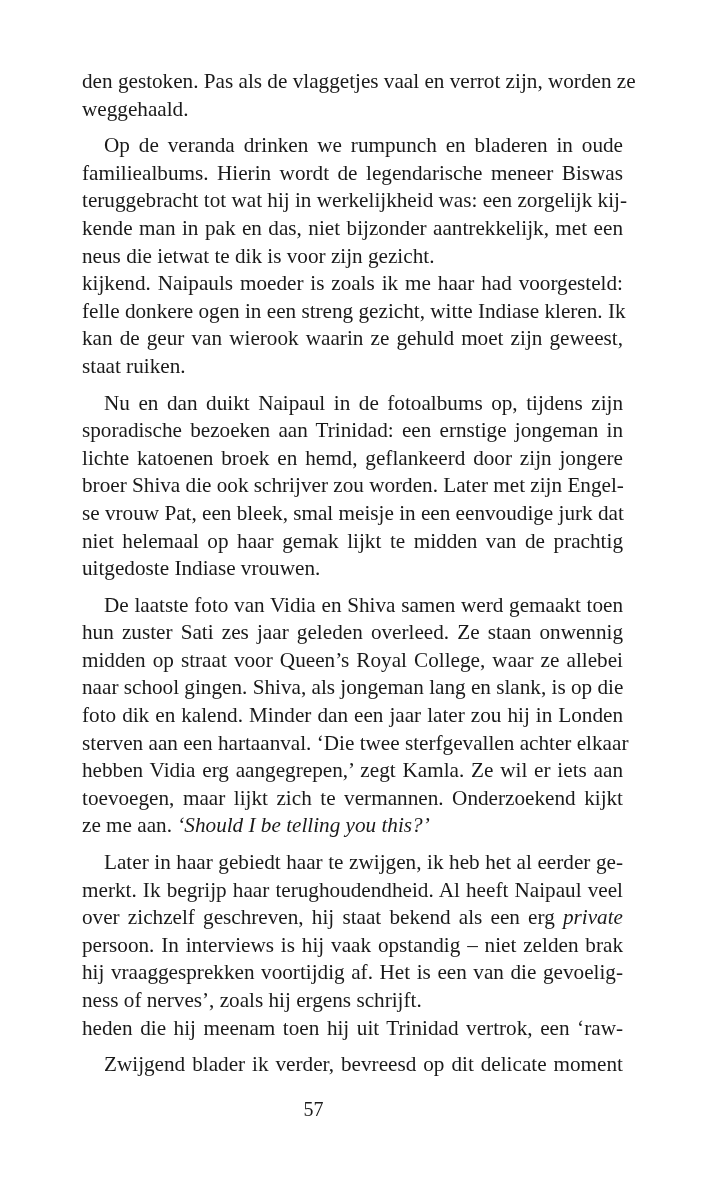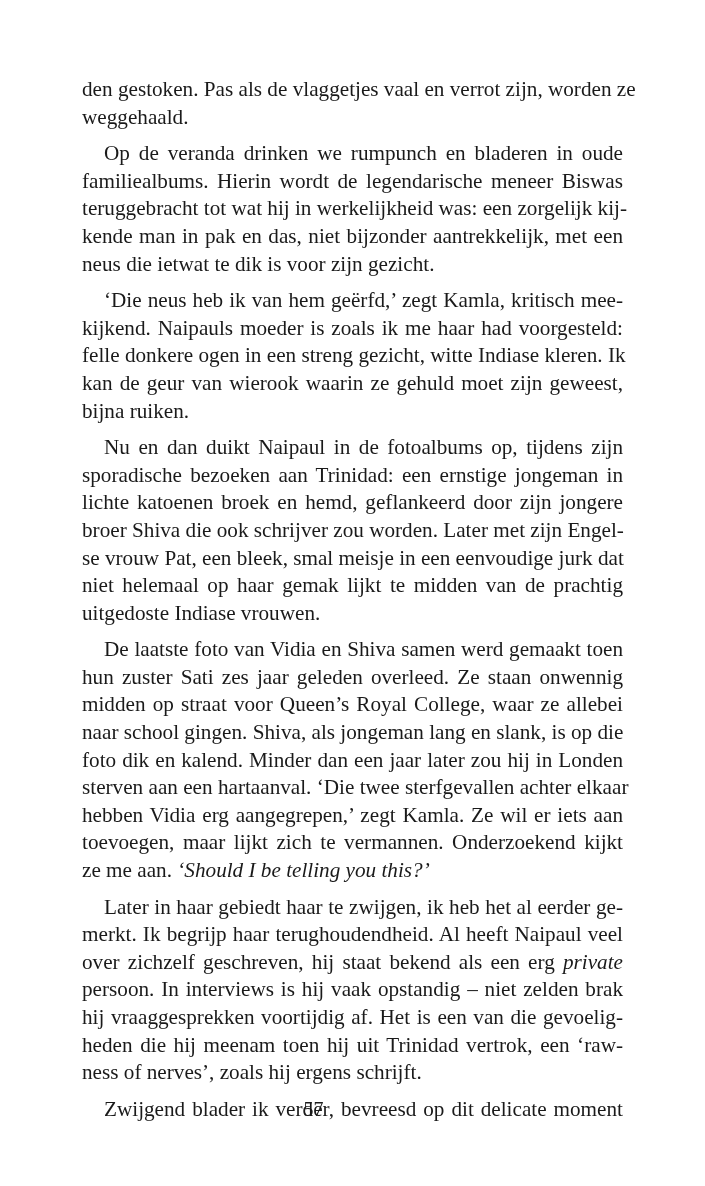--- a/index.html
+++ b/index.html
@@ -11,21 +11,21 @@
     width: 705px;
     height: 1186px;
     position: relative;
     overflow: hidden;
     font-family: "Liberation Serif", "DejaVu Serif", serif;
     color: #1a1a1a;
   }
   .page-text {
     position: absolute;
     left: 82px;
-    top: 76px;
+    top: 68px;
     width: 541px;
     font-size: 21.2px;
     line-height: 27.6px;
   }
   .line {
     display: block;
     white-space: nowrap;
     height: 27.6px;
   }
   .line.justify {
@@ -57,25 +57,24 @@
 <body>
 
 <div class="page-text" id="body-text">
     <div class="line justify"><span>den gestoken. Pas als de vlaggetjes vaal en verrot zijn, worden ze</span></div>
     <div class="line last"><span>weggehaald.</span></div>
     <div class="line justify indent"><span>Op de veranda drinken we rumpunch en bladeren in oude</span></div>
     <div class="line justify"><span>familiealbums. Hierin wordt de legendarische meneer Biswas</span></div>
     <div class="line justify"><span>teruggebracht tot wat hij in werkelijkheid was: een zorgelijk kij-</span></div>
     <div class="line justify"><span>kende man in pak en das, niet bijzonder aantrekkelijk, met een</span></div>
     <div class="line last"><span>neus die ietwat te dik is voor zijn gezicht.</span></div>
-    <div class="line justify indent"><span>‘Die neus heb ik van hem geërfd,’ zegt Kamla, kritisch mee-</span></div>
     <div class="line justify"><span>kijkend. Naipauls moeder is zoals ik me haar had voorgesteld:</span></div>
     <div class="line justify"><span>felle donkere ogen in een streng gezicht, witte Indiase kleren. Ik</span></div>
     <div class="line justify"><span>kan de geur van wierook waarin ze gehuld moet zijn geweest,</span></div>
-    <div class="line last"><span>bijna ruiken.</span></div>
+    <div class="line last"><span>staat ruiken.</span></div>
     <div class="line justify indent"><span>Nu en dan duikt Naipaul in de fotoalbums op, tijdens zijn</span></div>
     <div class="line justify"><span>sporadische bezoeken aan Trinidad: een ernstige jongeman in</span></div>
     <div class="line justify"><span>lichte katoenen broek en hemd, geflankeerd door zijn jongere</span></div>
     <div class="line justify"><span>broer Shiva die ook schrijver zou worden. Later met zijn Engel-</span></div>
     <div class="line justify"><span>se vrouw Pat, een bleek, smal meisje in een eenvoudige jurk dat</span></div>
     <div class="line justify"><span>niet helemaal op haar gemak lijkt te midden van de prachtig</span></div>
     <div class="line last"><span>uitgedoste Indiase vrouwen.</span></div>
     <div class="line justify indent"><span>De laatste foto van Vidia en Shiva samen werd gemaakt toen</span></div>
     <div class="line justify"><span>hun zuster Sati zes jaar geleden overleed. Ze staan onwennig</span></div>
     <div class="line justify"><span>midden op straat voor Queen’s Royal College, waar ze allebei</span></div>
@@ -83,18 +82,18 @@
     <div class="line justify"><span>foto dik en kalend. Minder dan een jaar later zou hij in Londen</span></div>
     <div class="line justify"><span>sterven aan een hartaanval. ‘Die twee sterfgevallen achter elkaar</span></div>
     <div class="line justify"><span>hebben Vidia erg aangegrepen,’ zegt Kamla. Ze wil er iets aan</span></div>
     <div class="line justify"><span>toevoegen, maar lijkt zich te vermannen. Onderzoekend kijkt</span></div>
     <div class="line last"><span>ze me aan. </span><em>‘Should I be telling you this?’</em></div>
     <div class="line justify indent"><span>Later in haar gebiedt haar te zwijgen, ik heb het al eerder ge-</span></div>
     <div class="line justify"><span>merkt. Ik begrijp haar terughoudendheid. Al heeft Naipaul veel</span></div>
     <div class="line justify"><span>over zichzelf geschreven, hij staat bekend als een erg </span><em>private</em></div>
     <div class="line justify"><span>persoon. In interviews is hij vaak opstandig – niet zelden brak</span></div>
     <div class="line justify"><span>hij vraaggesprekken voortijdig af. Het is een van die gevoelig-</span></div>
+    <div class="line last"><span>ness of nerves’, zoals hij ergens schrijft.</span></div>
     <div class="line justify"><span>heden die hij meenam toen hij uit Trinidad vertrok, een ‘raw-</span></div>
-    <div class="line last"><span>ness of nerves’, zoals hij ergens schrijft.</span></div>
     <div class="line justify indent"><span>Zwijgend blader ik verder, bevreesd op dit delicate moment</span></div>
   </div>
 
 <div class="page-number">57</div>
 
 </body></html>

